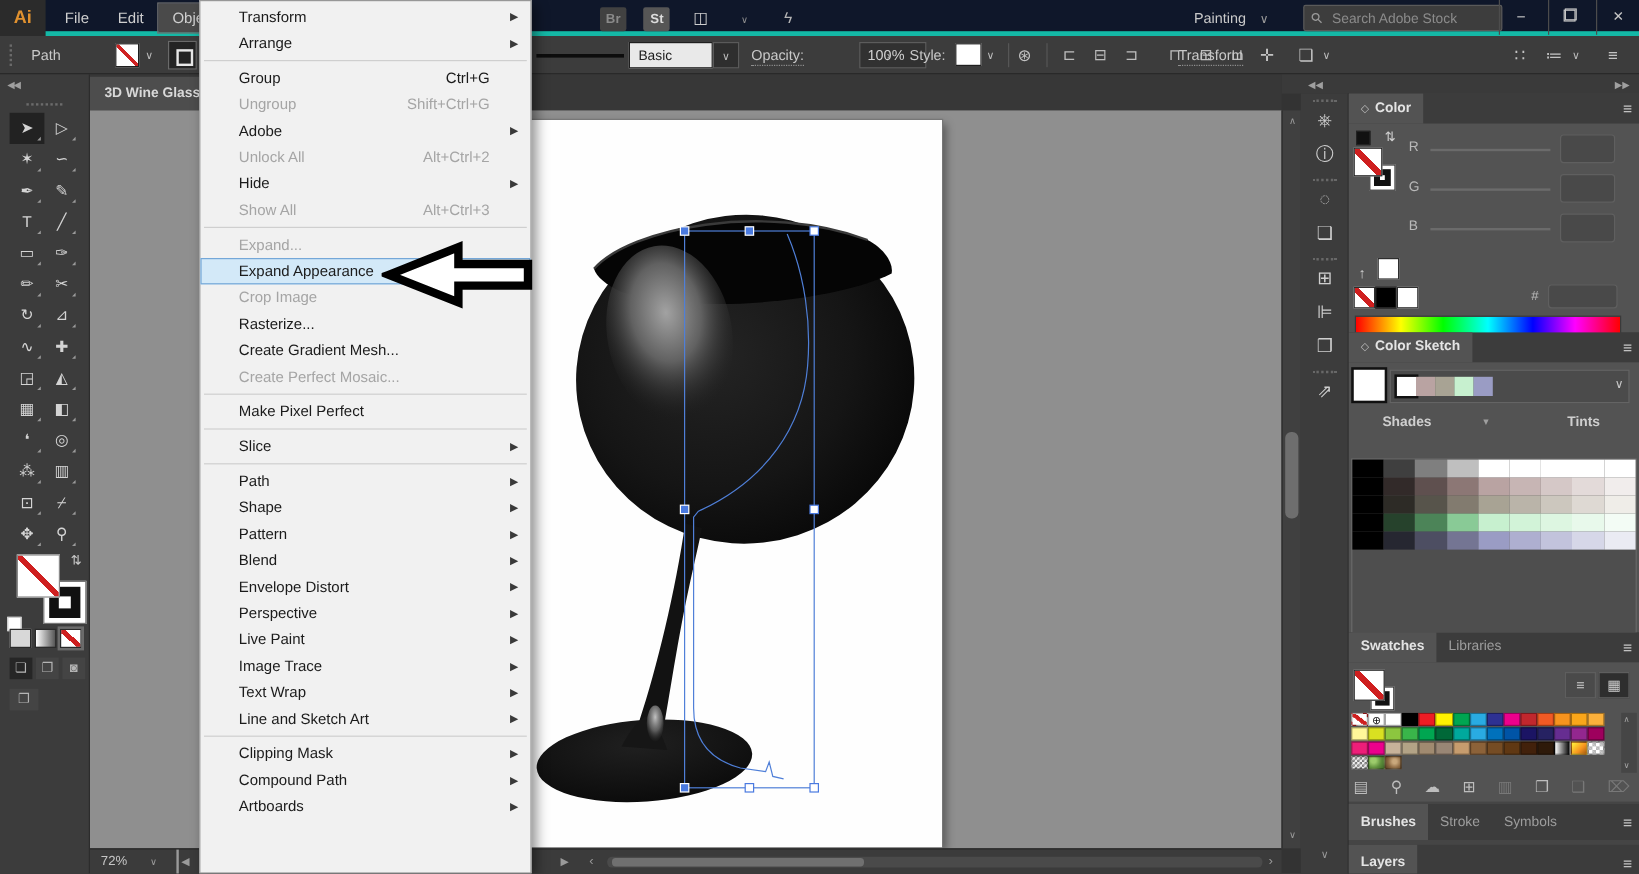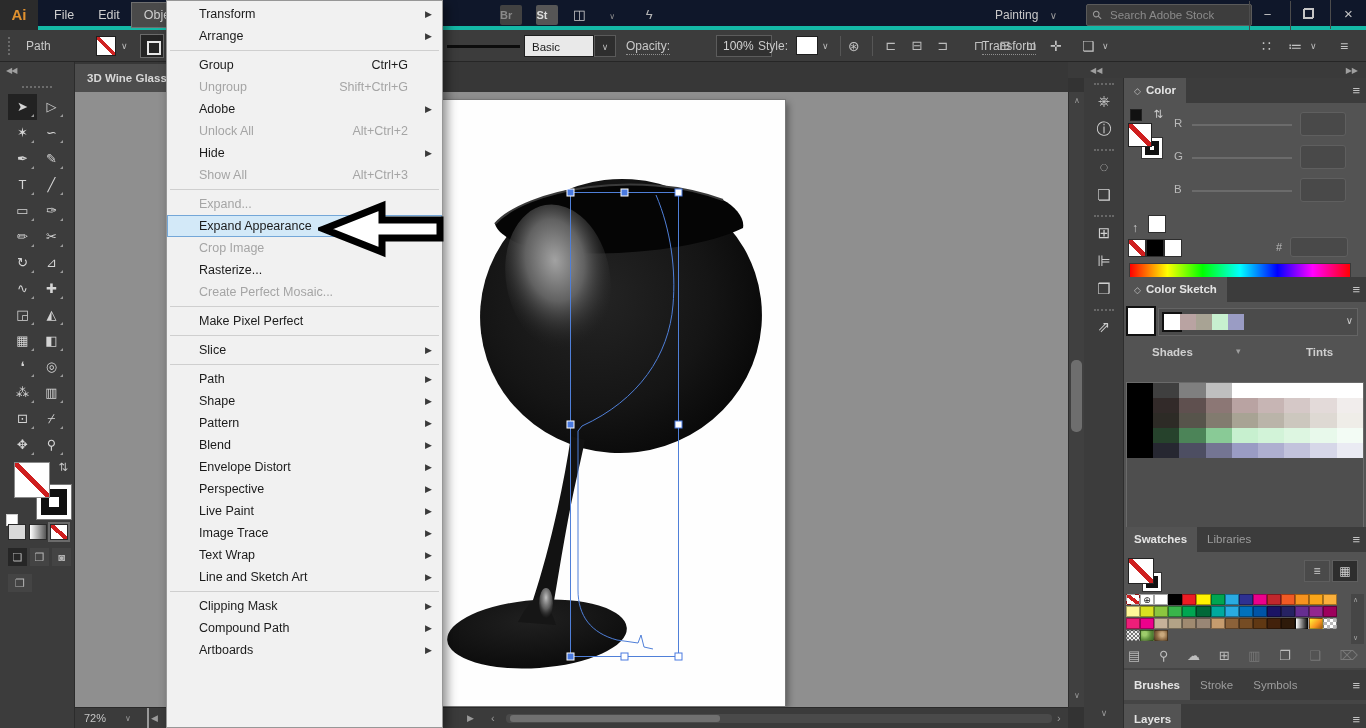--- a/index.html
+++ b/index.html
@@ -9,21 +9,21 @@
   .abs { position:absolute; }
 
   
   #menubar { position:absolute; left:0; top:0; width:1366px; height:30px; background:#0f172a; border-bottom:4px solid #14b8a6; }
   #logo { position:absolute; left:0; top:0; width:38px; height:30px; background:#2b2b2b; color:#e0912f;
     font-weight:bold; font-size:15px; text-align:center; line-height:30px; }
   .menu-item { position:relative; display:inline-block; padding:0 12px; height:24px; line-height:24px;
     color:#cfcfcf; font-size:12.5px; cursor:default; }
   .menu-item.active { background:#4a4a4a; outline:1px solid #6f6f6f; }
   #menus { position:absolute; left:42px; top:3px; }
-  .ticon { display:inline-block; height:20px; min-width:22px; text-align:left; line-height:20px;
+  .ticon { display:inline-block; height:20px; min-width:22px; text-align:center; line-height:20px;
     font-size:11px; color:#9a9a9a; margin-right:10px; }
   .ticon.box { background:#565656; color:#dcdcdc; border-radius:2px; font-weight:bold; }
   .ticon.dim { background:#414141; color:#8a8a8a; border-radius:2px; font-weight:bold; }
   #workspace { position:absolute; left:995px; top:4px; height:22px; color:#c9c9c9; font-size:12px; line-height:22px; }
   #workspace .chev { color:#9a9a9a; margin-left:8px; font-size:10px; }
   #searchbox { position:absolute; left:1086px; top:4px; width:166px; height:22px; background:#3d3d3d;
     border:1px solid #5a5a5a; border-radius:2px; color:#8b8b8b; font-size:11.5px; line-height:20px; padding-left:6px; }
   #searchbox .mag { color:#9a9a9a; display:inline-block; transform:rotate(-45deg); font-size:12px; margin-right:5px; }
   #winbtns { position:absolute; right:0; top:0; height:30px; }
   .winbtn { display:inline-block; width:36px; height:29px; text-align:center; line-height:28px; color:#c5c5c5;
@@ -567,20 +567,21 @@
       <div class="mi dis"><span>Ungroup</span><span class="mshort">Shift+Ctrl+G</span></div>
       <div class="mi"><span>Adobe</span><span class="msub">▶</span></div>
       <div class="mi dis"><span>Unlock All</span><span class="mshort">Alt+Ctrl+2</span></div>
       <div class="mi"><span>Hide</span><span class="msub">▶</span></div>
       <div class="mi dis"><span>Show All</span><span class="mshort">Alt+Ctrl+3</span></div>
       <div class="msep"></div>
       <div class="mi dis"><span>Expand...</span></div>
       <div class="mi hl"><span>Expand Appearance</span></div>
       <div class="mi dis"><span>Crop Image</span></div>
       <div class="mi"><span>Rasterize...</span></div>
+      <div class="mi"><span>Create Gradient Mesh...</span></div>
       <div class="mi dis"><span>Create Perfect Mosaic...</span></div>
       <div class="msep"></div>
       <div class="mi"><span>Make Pixel Perfect</span></div>
       <div class="msep"></div>
       <div class="mi"><span>Slice</span><span class="msub">▶</span></div>
       <div class="msep"></div>
       <div class="mi"><span>Path</span><span class="msub">▶</span></div>
       <div class="mi"><span>Shape</span><span class="msub">▶</span></div>
       <div class="mi"><span>Pattern</span><span class="msub">▶</span></div>
       <div class="mi"><span>Blend</span><span class="msub">▶</span></div>

